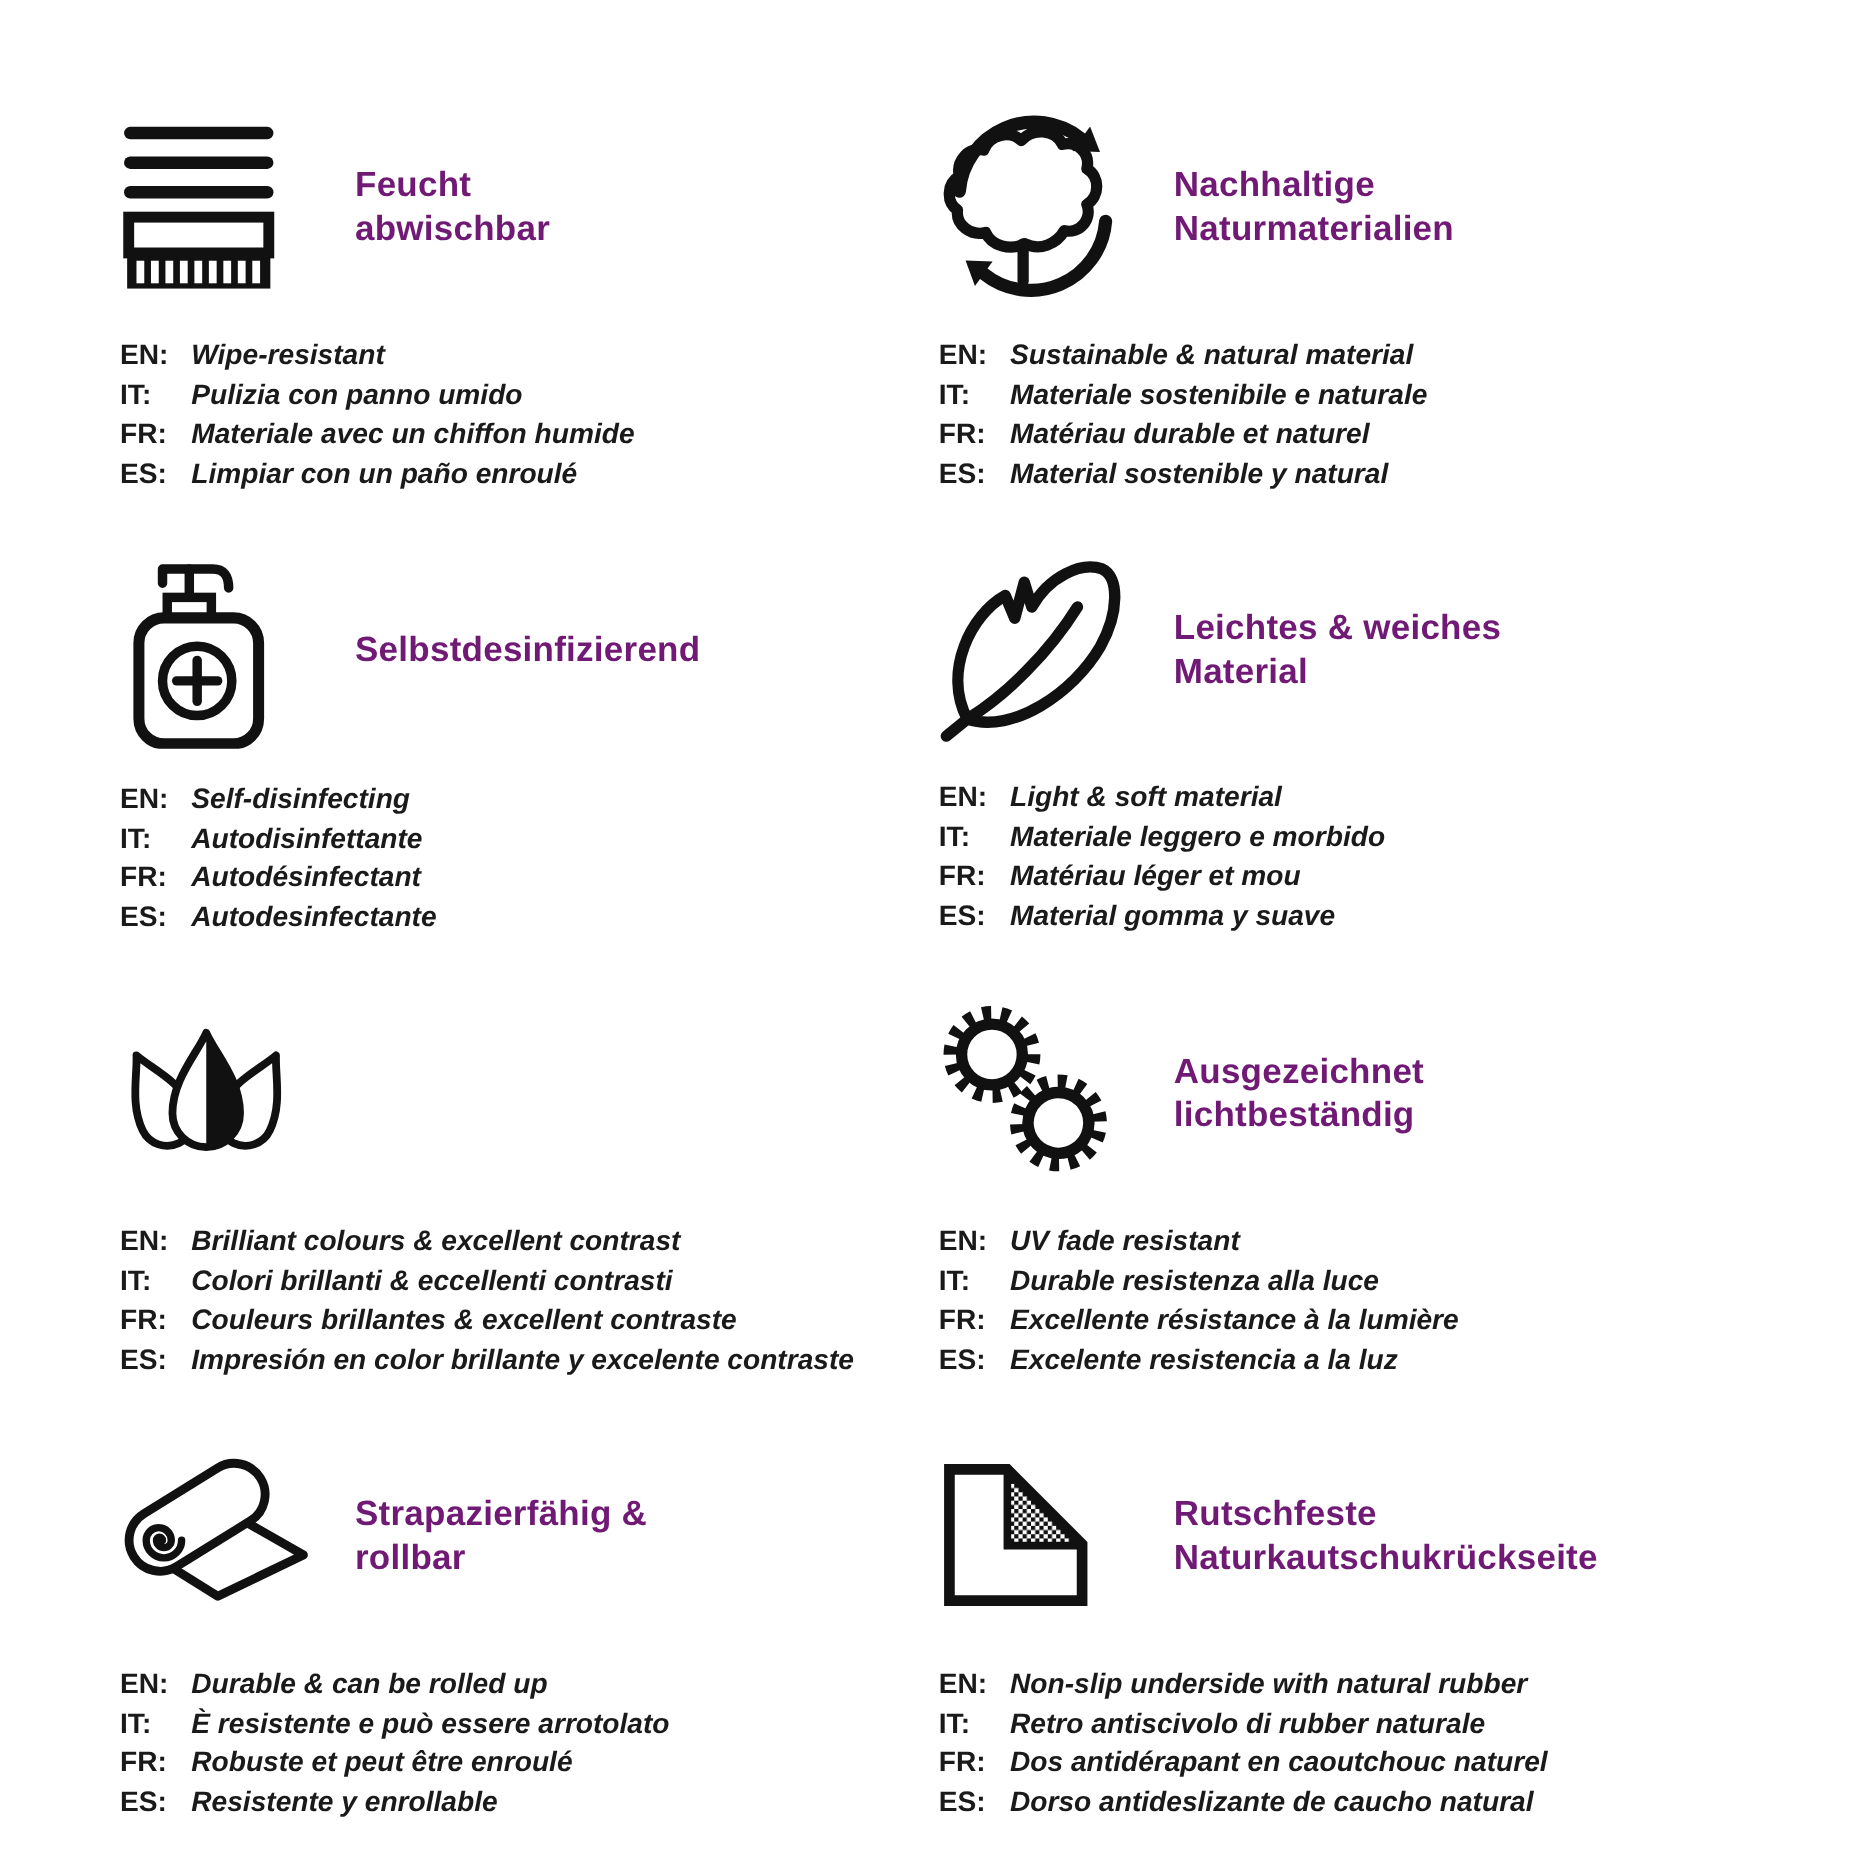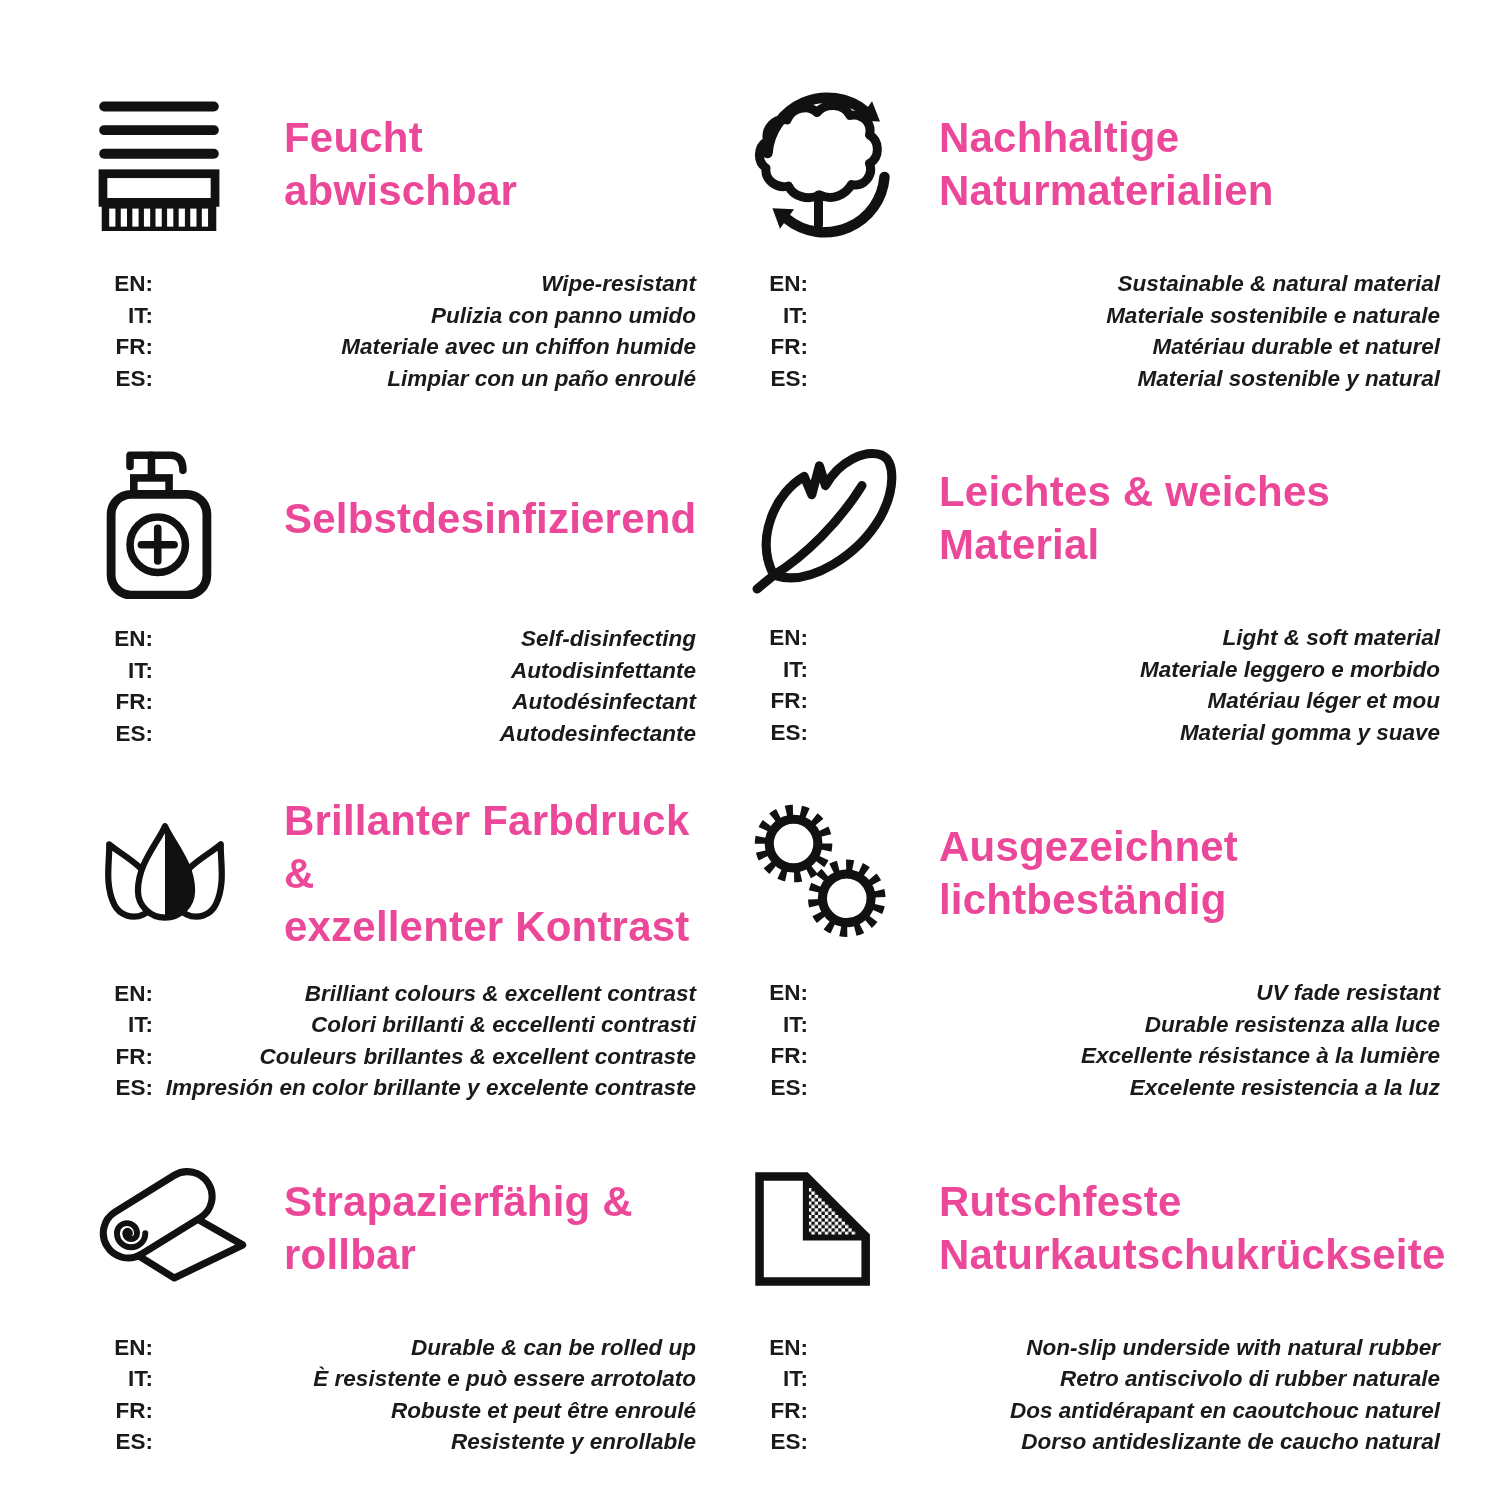--- a/index.html
+++ b/index.html
@@ -29,28 +29,28 @@
   }
   .icon-slot{
     flex:0 0 160px;
     display:flex;
     align-items:center;
     justify-content:flex-start;
   }
   .icon-slot svg{display:block;}
   .title{
     margin:0;
-    font-size:42px;
+    font-size:28px;
     font-weight:700;
     line-height:1.26;
     letter-spacing:.2px;
     white-space:pre-line;
-    color:#ec4899;
-  }
-  .rows{display:block;white-space:nowrap;text-align:right;}
+    color:#701a75;
+  }
+  .rows{display:block;white-space:nowrap;}
   .row{
     display:grid;
     grid-template-columns:57px 1fr;
     font-size:22.5px;
     line-height:31.5px;
   }
   .lbl{font-weight:700;}
   .val{font-weight:600;font-style:italic;}
   svg .st{stroke:#111;fill:none;stroke-linecap:round;stroke-linejoin:round;}
 </style>
@@ -217,22 +217,20 @@
           </defs>
           <g fill="#fff" stroke="#111" stroke-width="6" stroke-linejoin="round">
             <path transform="translate(36,70) rotate(-26)" d="M 0 -54 C 6 -40 21 -22 21 0 A 21 21 0 1 1 -21 0 C -21 -22 -6 -40 0 -54 Z"></path>
             <path transform="translate(96,70) rotate(26)" d="M 0 -54 C 6 -40 21 -22 21 0 A 21 21 0 1 1 -21 0 C -21 -22 -6 -40 0 -54 Z"></path>
           </g>
           <path d="M 66 4 C 73 20 92 40 92 66 A 26 26 0 1 1 40 66 C 40 40 59 20 66 4 Z" fill="#fff"></path>
           <path d="M 66 4 C 73 20 92 40 92 66 A 26 26 0 1 1 40 66 C 40 40 59 20 66 4 Z" fill="#111" clip-path="url(#halfR)"></path>
           <path d="M 66 4 C 73 20 92 40 92 66 A 26 26 0 1 1 40 66 C 40 40 59 20 66 4 Z" fill="none" stroke="#111" stroke-width="6" stroke-linejoin="round"></path>
         </svg>
       </div>
-      <h2 class="title">Brillanter Farbdruck &amp;
-exzellenter Kontrast</h2>
     </div>
     <div class="rows">
       <div class="row">
           <span class="lbl">EN:</span>
           <span class="val">Brilliant colours &amp; excellent contrast</span>
         </div>
       <div class="row">
           <span class="lbl">IT:</span>
           <span class="val">Colori brillanti &amp; eccellenti contrasti</span>
         </div>

